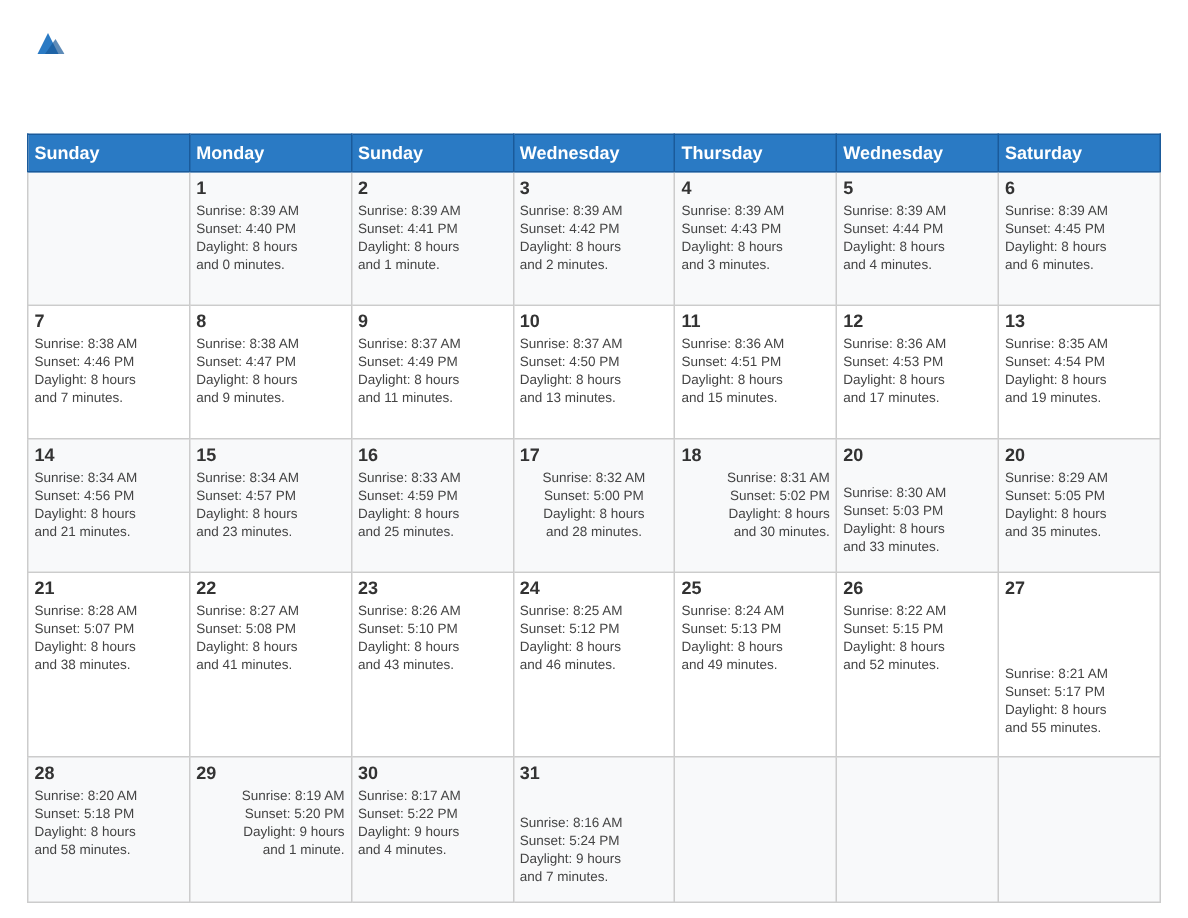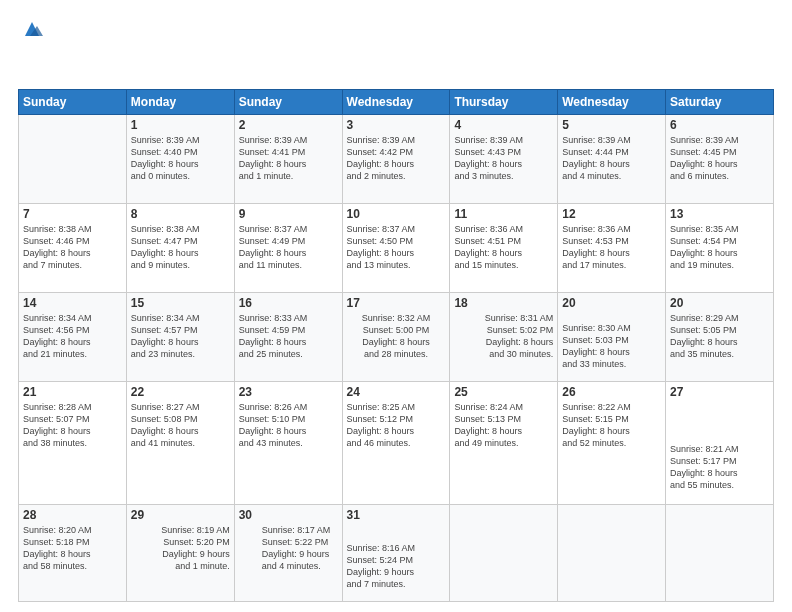--- a/index.html
+++ b/index.html
@@ -355,21 +355,21 @@
           </td>
           <td>
             <span class="day-number">29</span>
             <div class="day-info" style="white-space: pre-line; text-align: right;">Sunrise: 8:19 AM
 Sunset: 5:20 PM
 Daylight: 9 hours
 and 1 minute.</div>
           </td>
           <td>
             <span class="day-number">30</span>
-            <div class="day-info" style="white-space: pre-line; margin-left: 23px;">Sunrise: 8:17 AM
+            <div class="day-info" style="white-space: pre-line;">Sunrise: 8:17 AM
 Sunset: 5:22 PM
 Daylight: 9 hours
 and 4 minutes.</div>
           </td>
           <td>
             <span class="day-number">31</span>
             <div class="day-info" style="white-space: pre-line; margin-top: 20px;">Sunrise: 8:16 AM
 Sunset: 5:24 PM
 Daylight: 9 hours
 and 7 minutes.</div>

